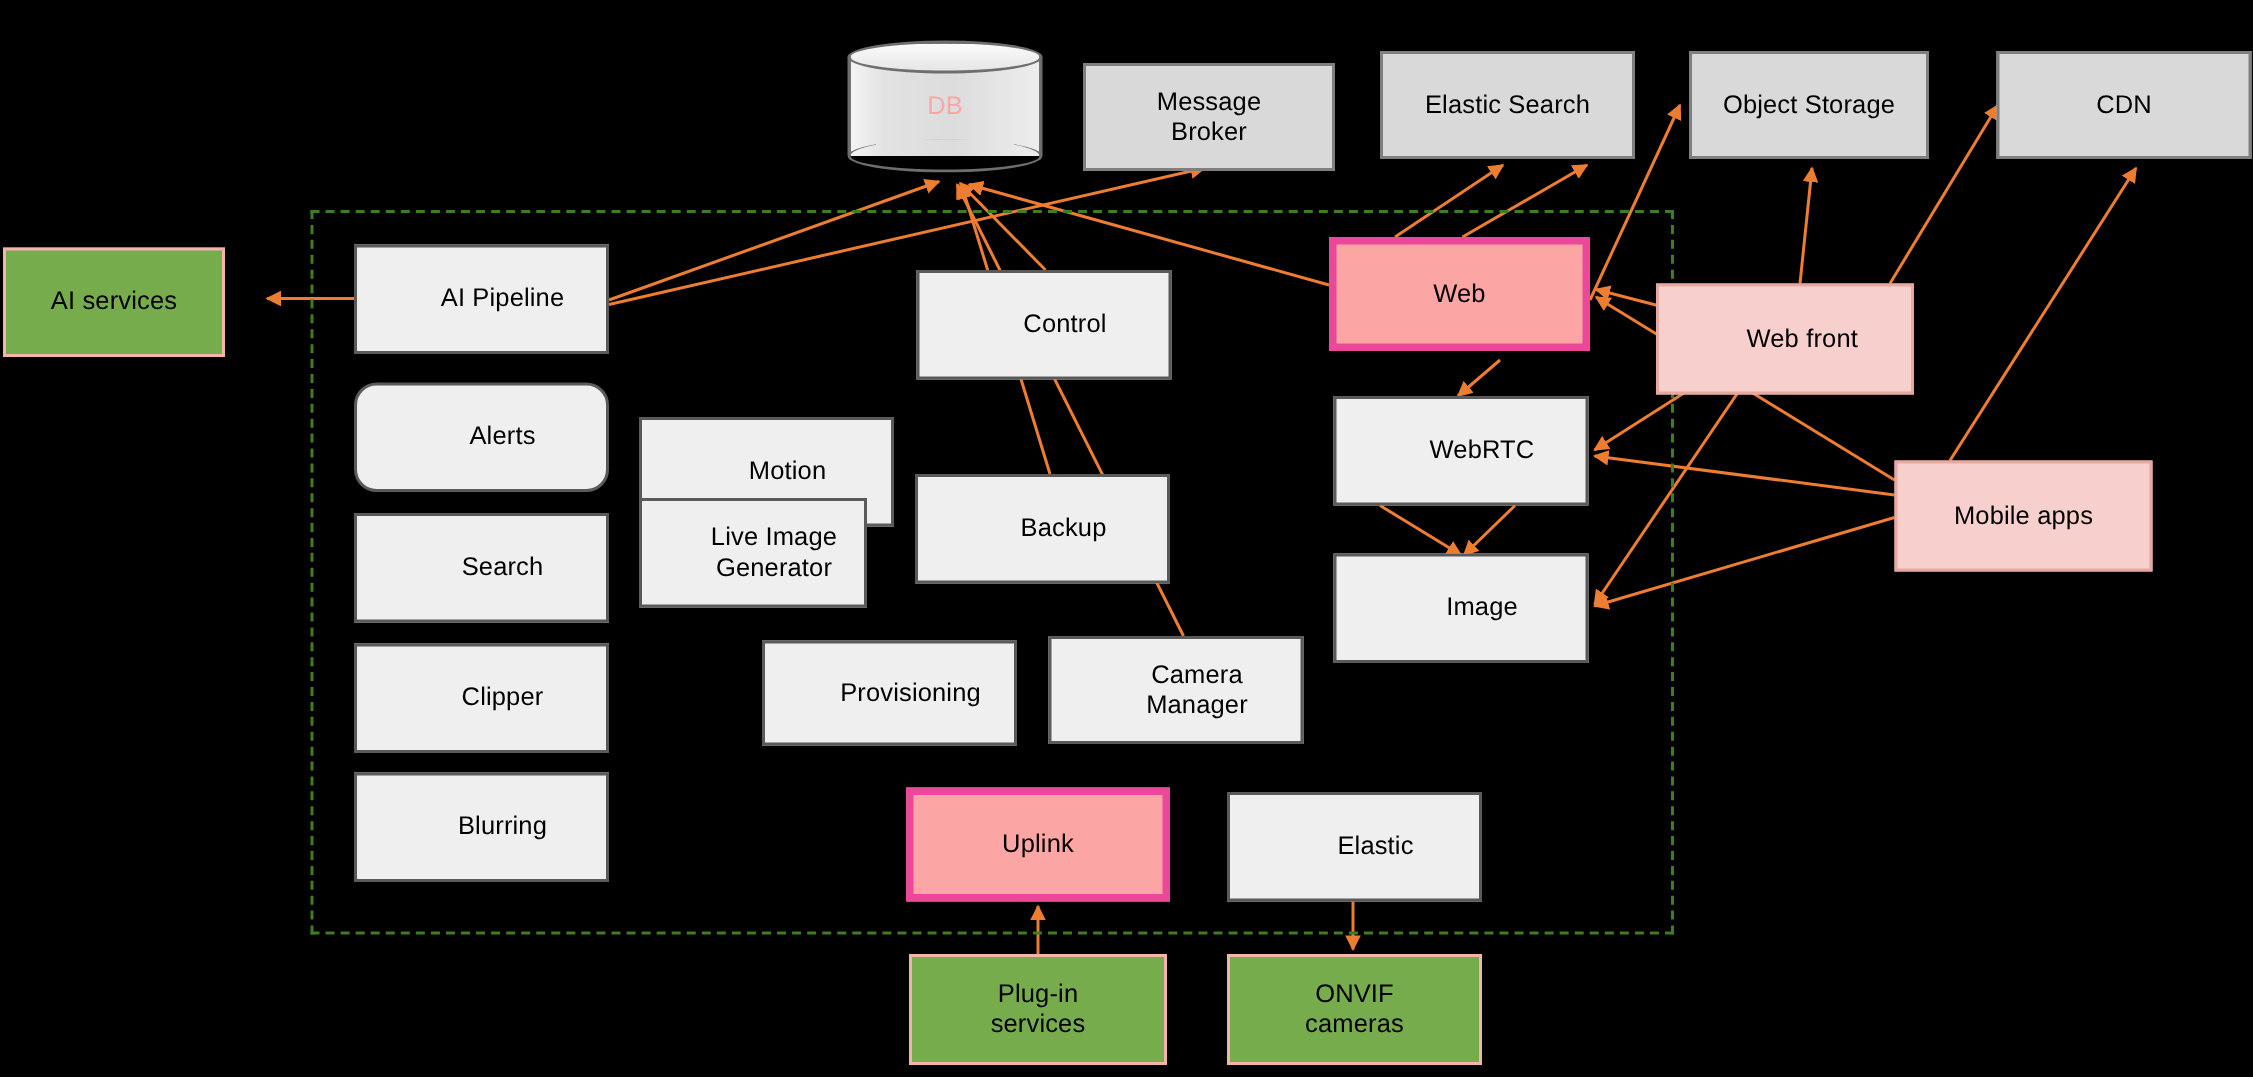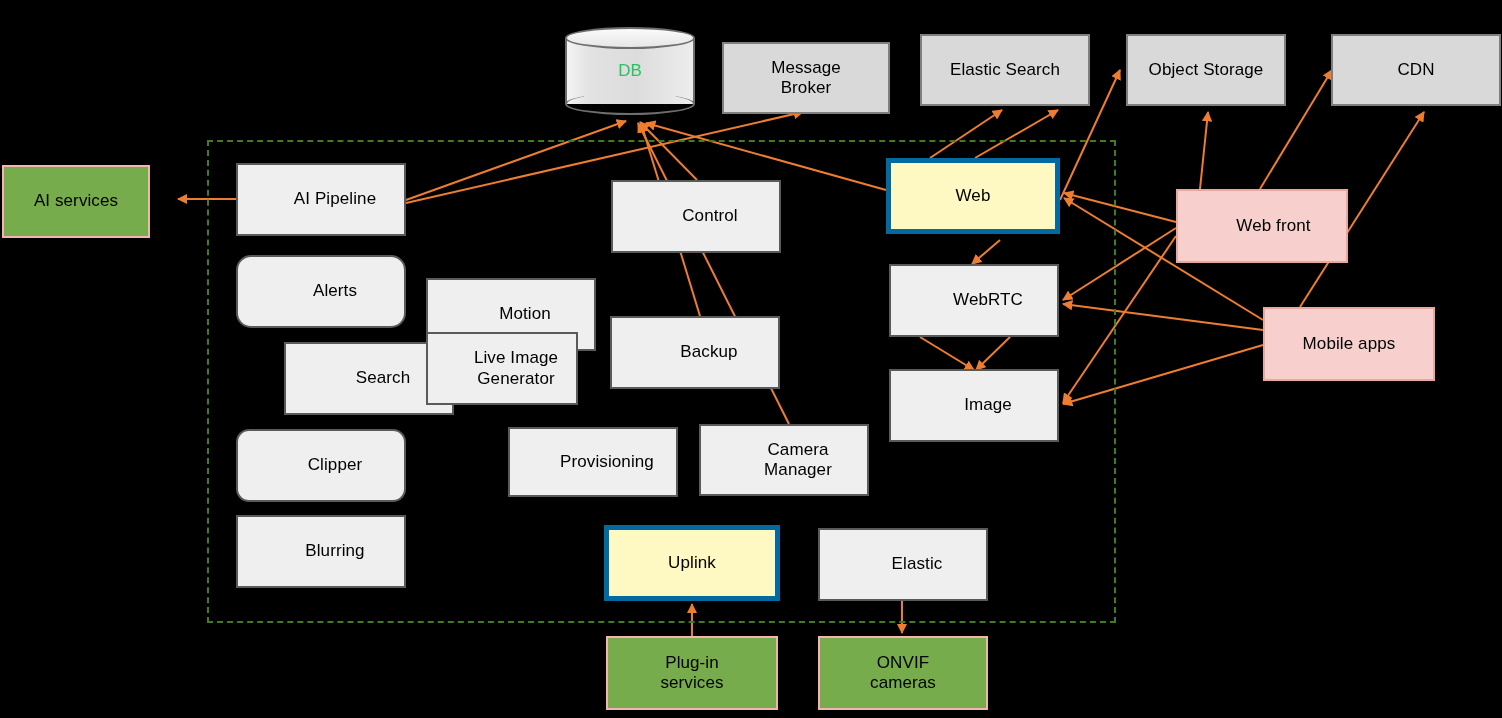--- a/index.html
+++ b/index.html
@@ -30,22 +30,22 @@
     border:2px solid #5a5a5a;
     padding-left:28px;
   }
   
   .infra{
     background:#d9d9d9;
     border:2px solid #7f7f7f;
   }
   
   .hl{
-    background:#fef9c3;
-    border:5px solid #0369a1;
+    background:#fca5a5;
+    border:5px solid #ec4899;
   }
   
   .green{
     background:#76ac4b;
     border:2px solid #f4b3ab;
   }
   
   .pink{
     background:#f7d0ce;
     border:2px solid #e8a79f;
@@ -80,21 +80,21 @@
     position:absolute;left:0;right:0;bottom:0;height:22px;
     border:2px solid #6e6e6e;
     border-top:none;
     border-radius:50%/50%;
     box-sizing:border-box;
     background:transparent;
   }
   .cyl .lbl{
     position:absolute;left:0;right:0;top:0;bottom:0;
     display:flex;align-items:center;justify-content:center;
-    color:#22c55e;font-size:17px;z-index:2;
+    color:#fca5a5;font-size:17px;z-index:2;
   }
 </style>
 </head>
 <body>
 
 <div id="stage">
 
   <div class="boundary" id="boundary" style="left: 207px; top: 140px; width: 905px; height: 479px; border-color: rgb(63, 125, 32);"></div>
 
   <svg id="edges" viewBox="0 0 1502 718" width="1502" height="718">
@@ -128,22 +128,22 @@
         <line x1="1000" y1="240" x2="972" y2="264" stroke="#ed7d31" stroke-width="2" marker-end="url(#arw)"></line>
         <line x1="692" y1="636" x2="692" y2="604" stroke="#ed7d31" stroke-width="2" marker-end="url(#arw)"></line>
         <line x1="902" y1="601" x2="902" y2="633" stroke="#ed7d31" stroke-width="2" marker-end="url(#arw)"></line>
       </g>
   </svg>
 
   <div id="node-layer">
       <div class="node green" style="left: 2px; top: 165px; width: 148px; height: 73px;"><span>AI services</span></div>
       <div class="node svc" style="left: 236px; top: 163px; width: 170px; height: 73px;"><span>AI Pipeline</span></div>
       <div class="node svc" style="left: 236px; top: 255px; width: 170px; height: 73px; border-radius: 15px;"><span>Alerts</span></div>
-      <div class="node svc" style="left: 236px; top: 342px; width: 170px; height: 73px; margin-left: 48px;"><span>Search</span></div>
-      <div class="node svc" style="left: 236px; top: 429px; width: 170px; height: 73px; border-radius: 13px;"><span>Clipper</span></div>
+      <div class="node svc" style="left: 236px; top: 342px; width: 170px; height: 73px;"><span>Search</span></div>
+      <div class="node svc" style="left: 236px; top: 429px; width: 170px; height: 73px;"><span>Clipper</span></div>
       <div class="node svc" style="left: 236px; top: 515px; width: 170px; height: 73px;"><span>Blurring</span></div>
       <div class="node svc" style="left: 426px; top: 245px; width: 170px; height: 73px; margin-top: 33px;"><span>Motion</span></div>
       <div class="node svc" style="left: 426px; top: 332px; width: 152px; height: 73px;"><span>Live Image
 Generator</span></div>
       <div class="node svc" style="left: 611px; top: 180px; width: 170px; height: 73px;"><span>Control</span></div>
       <div class="node svc" style="left: 610px; top: 316px; width: 170px; height: 73px;"><span>Backup</span></div>
       <div class="node svc" style="left: 508px; top: 427px; width: 170px; height: 70px;"><span>Provisioning</span></div>
       <div class="node svc" style="left: 699px; top: 424px; width: 170px; height: 72px;"><span>Camera
 Manager</span></div>
       <div class="node hl" style="left: 604px; top: 525px; width: 176px; height: 76px;"><span>Uplink</span></div>
@@ -155,21 +155,21 @@
         <div class="body"></div>
         <div class="bottom"></div>
         <div class="top"></div>
         <div class="lbl">DB</div>
       </div>
       <div class="node infra" style="left: 722px; top: 42px; width: 168px; height: 72px;"><span>Message
 Broker</span></div>
       <div class="node infra" style="left: 920px; top: 34px; width: 170px; height: 72px;"><span>Elastic Search</span></div>
       <div class="node infra" style="left: 1126px; top: 34px; width: 160px; height: 72px;"><span>Object Storage</span></div>
       <div class="node infra" style="left: 1331px; top: 34px; width: 170px; height: 72px;"><span>CDN</span></div>
-      <div class="node pink" style="left: 1176px; top: 189px; width: 172px; height: 74px; padding-left: 23px;"><span>Web front</span></div>
+      <div class="node pink" style="left: 1104px; top: 189px; width: 172px; height: 74px; padding-left: 23px;"><span>Web front</span></div>
       <div class="node pink" style="left: 1263px; top: 307px; width: 172px; height: 74px;"><span>Mobile apps</span></div>
       <div class="node green" style="left: 606px; top: 636px; width: 172px; height: 74px;"><span>Plug-in
 services</span></div>
       <div class="node green" style="left: 818px; top: 636px; width: 170px; height: 74px;"><span>ONVIF
 cameras</span></div>
     </div>
 
 </div>
 
 </body></html>

